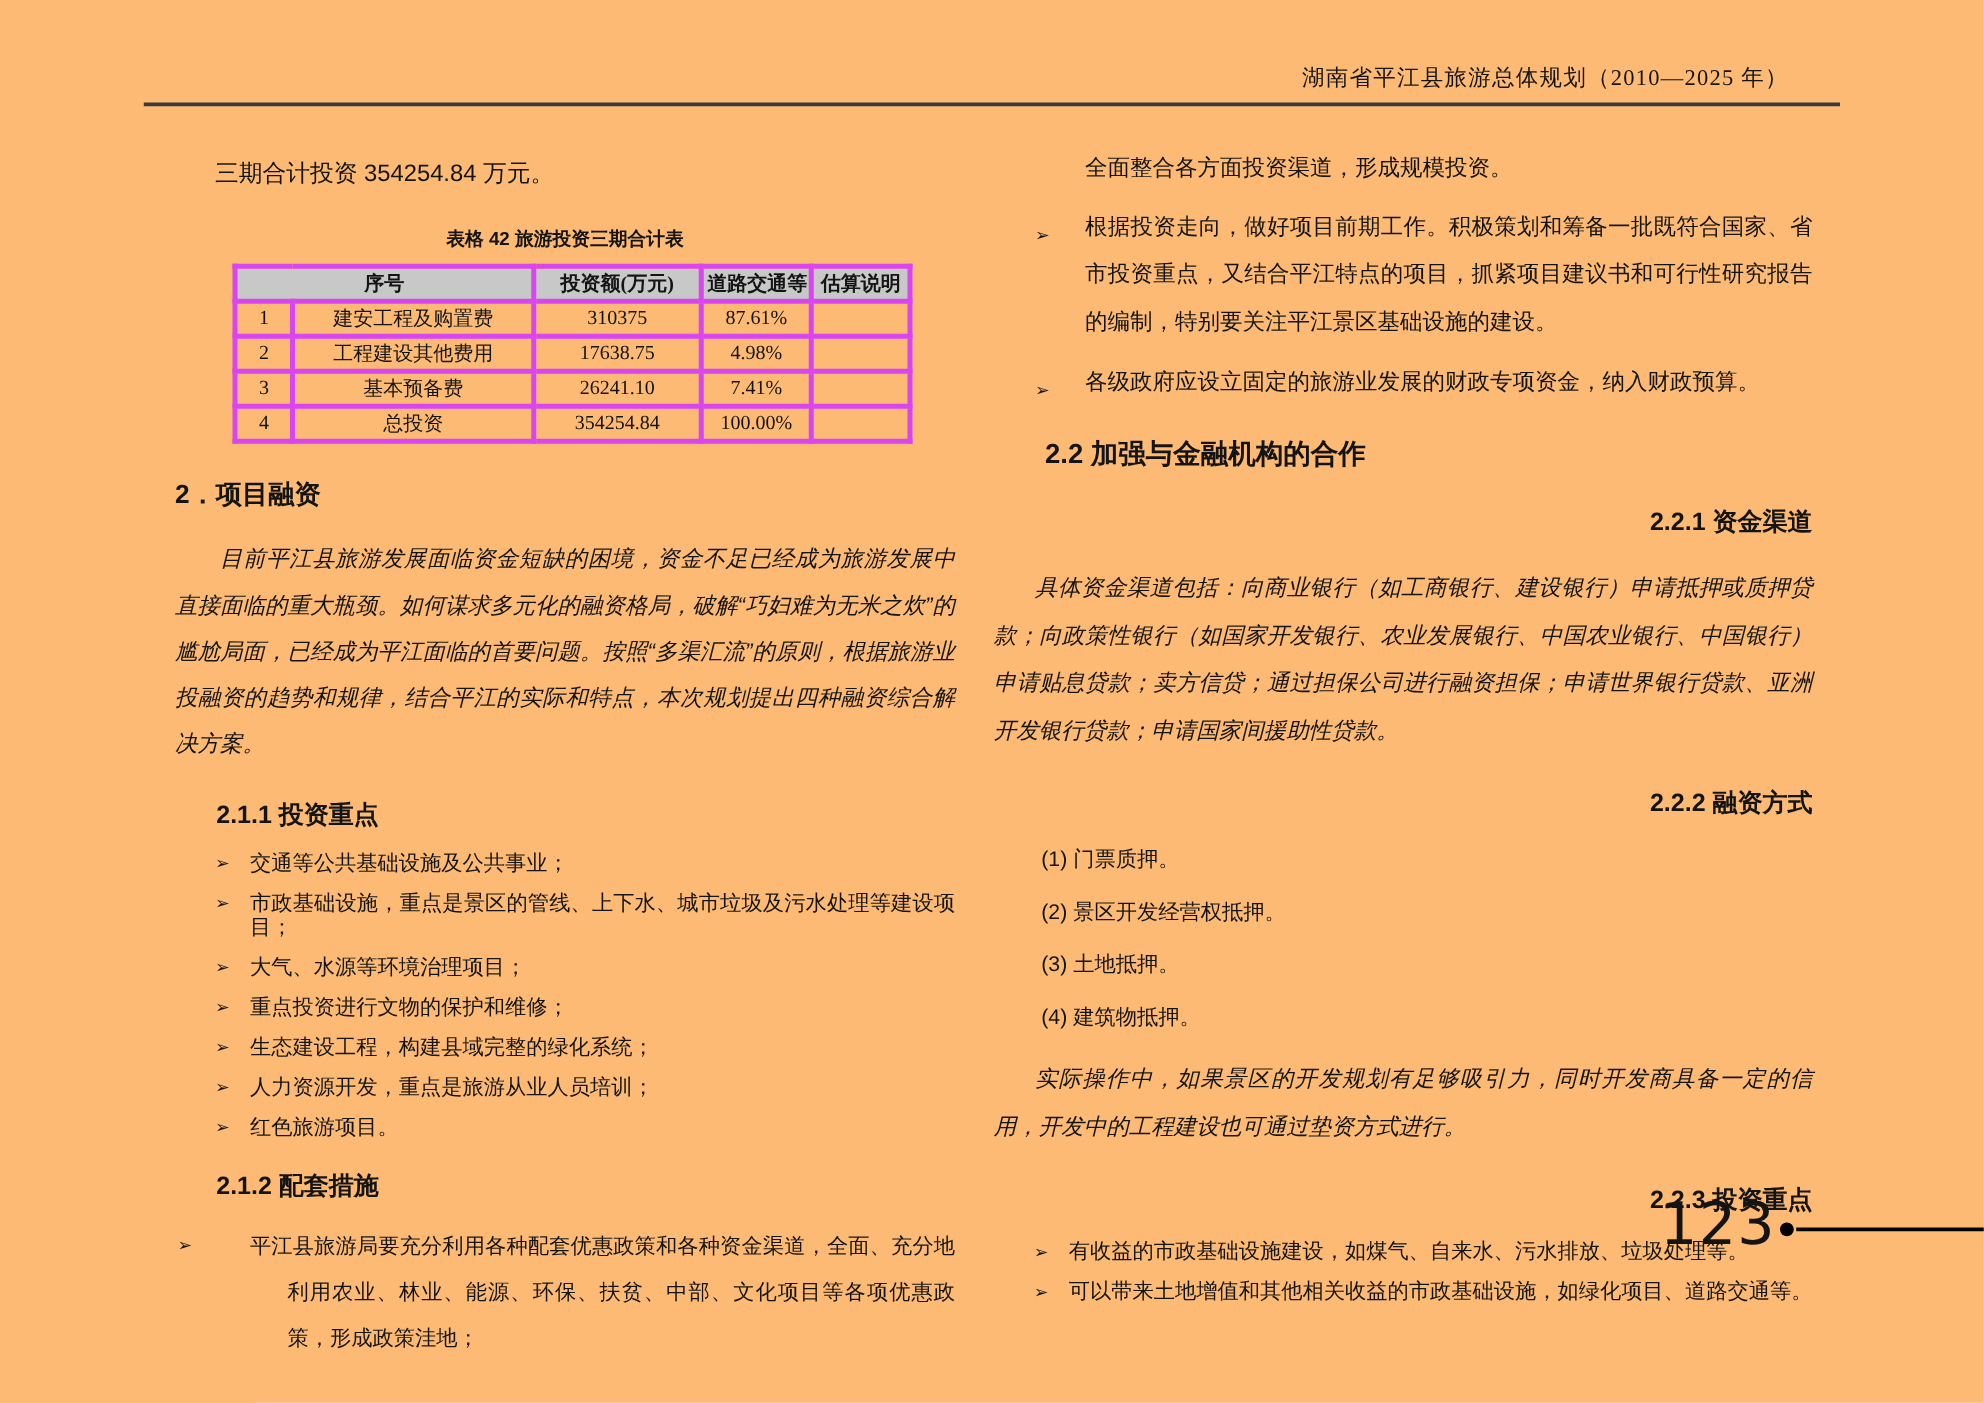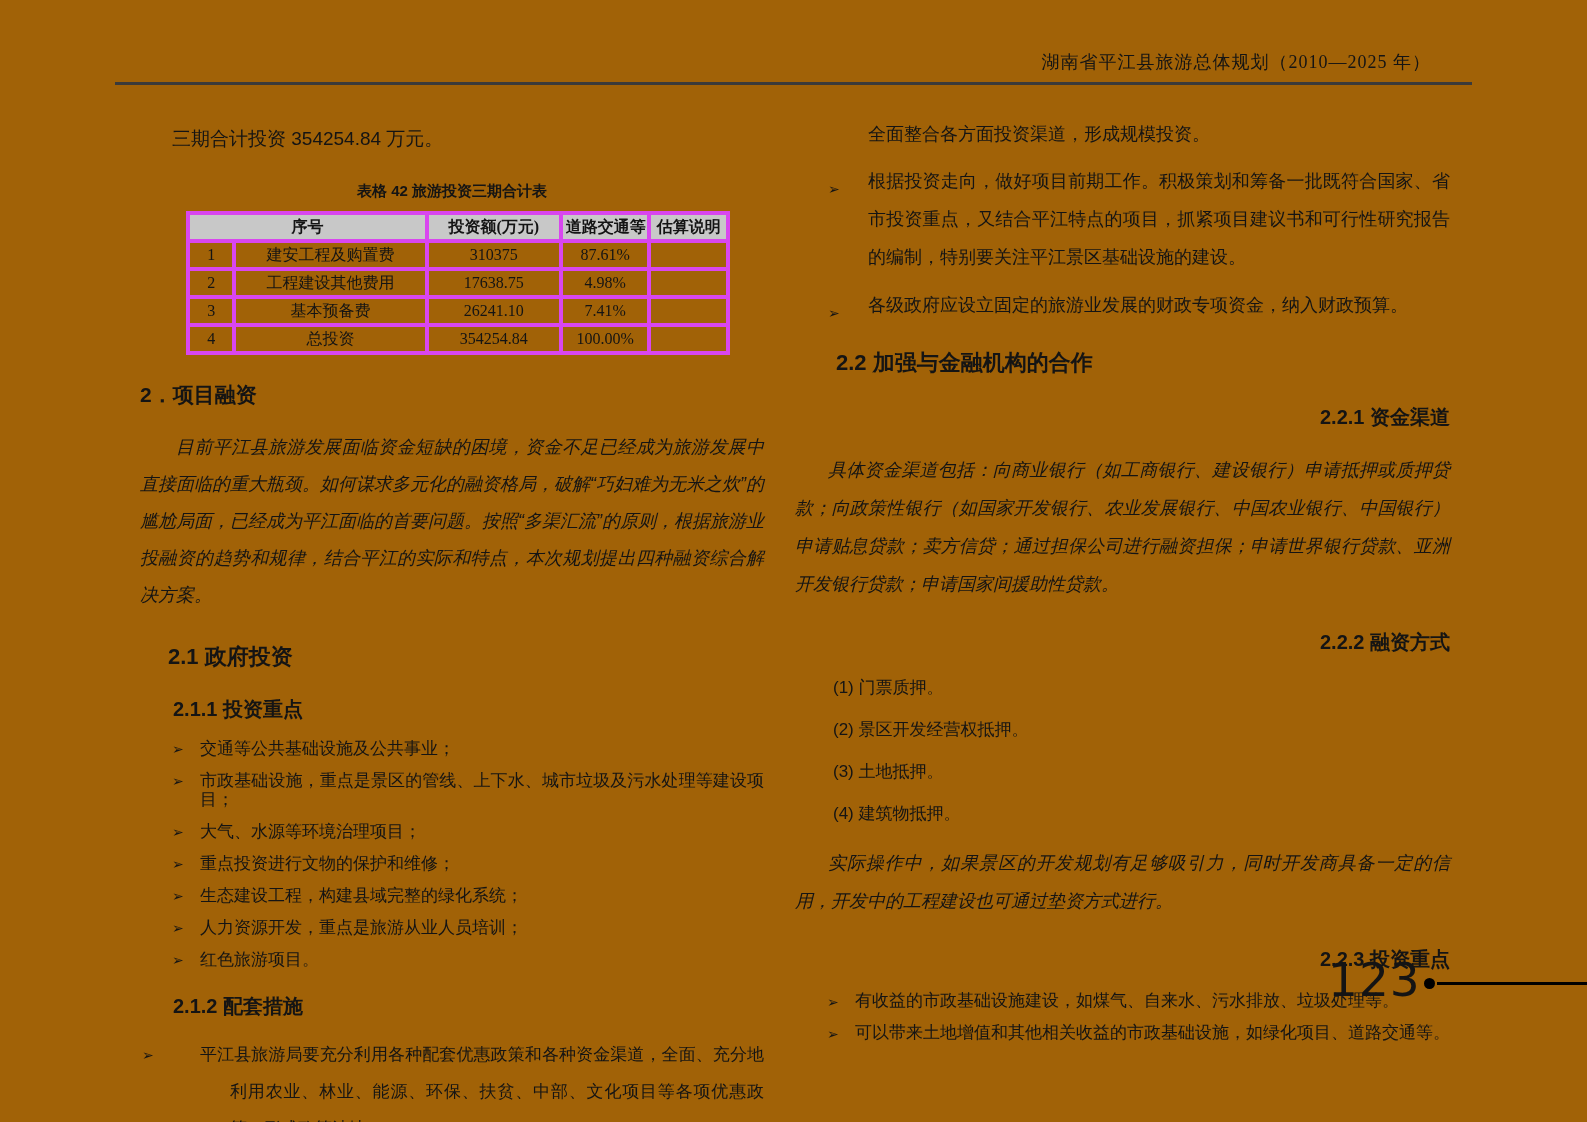--- a/index.html
+++ b/index.html
@@ -5,21 +5,21 @@
   :root{
     --table-header-bg:#c8c8c8;
     --rule:#3a3a3a;
     --text:#141414;
   }
   html,body{margin:0;padding:0;}
   body{background:#ffffff;}
   .page{
     position:relative;
     width:1587px;height:1122px;
-    background:#a16207;
+    background:#fdba74;
     color:var(--text);
     font-family:"Liberation Serif","DejaVu Serif",serif;
     overflow:hidden;
   }
   .running-head{
     position:absolute;top:50px;right:156px;
     font-size:18px;letter-spacing:1px;
     font-family:"Liberation Serif","DejaVu Serif",serif;
   }
   .head-rule{
@@ -199,21 +199,20 @@
           <td>100.00%</td>
           <td></td>
         </tr>
       </tbody>
     </table>
 
     <h1 class="h-big">2．项目融资</h1>
 
     <p class="para">目前平江县旅游发展面临资金短缺的困境，资金不足已经成为旅游发展中直接面临的重大瓶颈。如何谋求多元化的融资格局，破解“巧妇难为无米之炊”的尴尬局面，已经成为平江面临的首要问题。按照“多渠汇流”的原则，根据旅游业投融资的趋势和规律，结合平江的实际和特点，本次规划提出四种融资综合解决方案。</p>
 
-    <h2 class="h-mid">2.1 政府投资</h2>
     <h3 class="h-sub">2.1.1 投资重点</h3>
 
     <ul class="arrow">
       <li><span class="mk">➢</span><span>交通等公共基础设施及公共事业；</span></li>
       <li><span class="mk">➢</span><span>市政基础设施，重点是景区的管线、上下水、城市垃圾及污水处理等建设项目；</span></li>
       <li><span class="mk">➢</span><span>大气、水源等环境治理项目；</span></li>
       <li><span class="mk">➢</span><span>重点投资进行文物的保护和维修；</span></li>
       <li><span class="mk">➢</span><span>生态建设工程，构建县域完整的绿化系统；</span></li>
       <li><span class="mk">➢</span><span>人力资源开发，重点是旅游从业人员培训；</span></li>
       <li><span class="mk">➢</span><span>红色旅游项目。</span></li>

